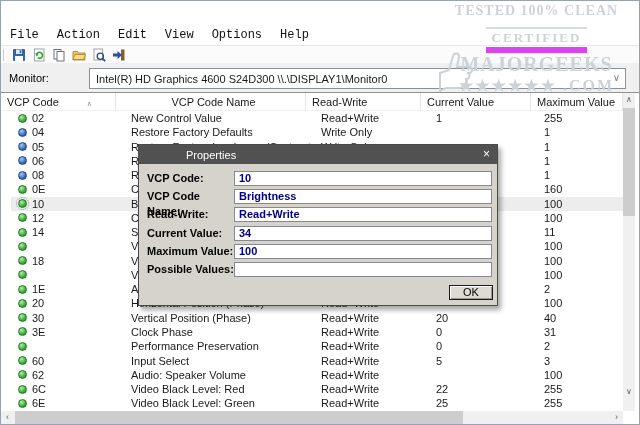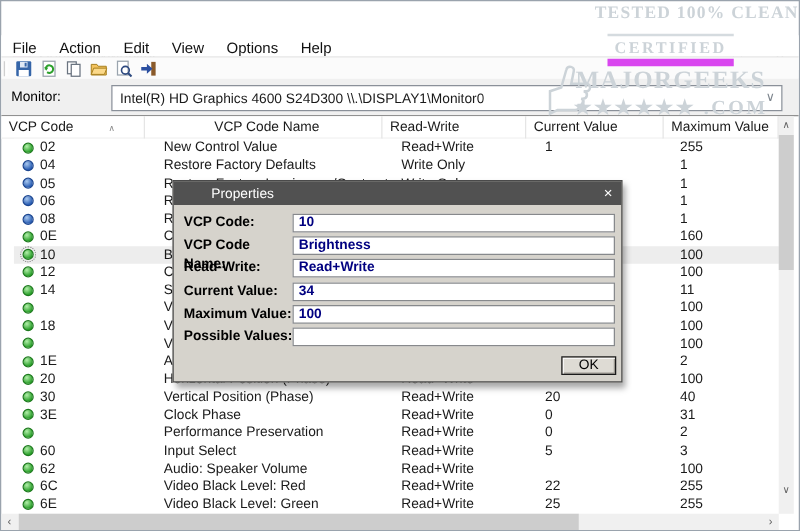--- a/index.html
+++ b/index.html
@@ -9,21 +9,21 @@
     border:1px solid #9aa3ad;overflow:hidden;
     font-family:"Liberation Sans", sans-serif;font-size:11px;color:#1a1a1a;
   }
   
   .titlebar{position:absolute;left:0;top:0;width:100%;height:27px;background:#fff;display:flex;align-items:center;margin-top:28px;}
   .title-icon{margin-left:9px;width:15px;height:14px;flex:0 0 auto;}
   .title-text{margin-left:6px;font-size:12px;color:#444;}
   .win-controls{position:absolute;right:8px;top:0;height:27px;display:flex;align-items:center;gap:20px;color:#555;}
   .win-btn{width:14px;text-align:center;font-size:12px;cursor:default;}
   
-  .menubar{position:absolute;left:0;top:27px;width:100%;height:17px;background:#fff;display:flex;align-items:flex-end;}
+  .menubar{position:absolute;left:0;top:27px;width:100%;height:17px;background:#fff;display:flex;align-items:flex-start;font-family:Liberation Mono, monospace;}
   .menu-item{padding:0 9px;font-size:12px;color:#111;}
   .menu-item:first-child{padding-left:9px;}
   
   .toolbar{position:absolute;left:0;top:44px;width:100%;height:18px;background:#fbfbfb;border-top:1px solid #e6e6e6;display:flex;align-items:center;}
   .tb-grip{width:3px;height:12px;border-left:1px solid #cfcfcf;border-right:1px solid #fff;margin:0 3px 0 2px;}
   .tb-btn{width:20px;height:17px;display:flex;align-items:center;justify-content:center;}
   
   .monitorbar{position:absolute;left:0;top:62px;width:100%;height:30px;background:#f0f0f0;border-bottom:1px solid #919191;}
   .monitor-label{position:absolute;left:8px;top:9px;color:#000;}
   .monitor-combo{position:absolute;left:88px;top:5px;width:537px;height:21px;background:#fff;border:1px solid #8a9099;display:flex;align-items:center;}
@@ -58,31 +58,31 @@
   .vscroll .arrow.down{bottom:13px;}
   .vscroll .thumb{position:absolute;left:0;top:15px;width:12px;height:108px;background:#cdcdcd;}
   .hscroll{position:absolute;left:0;top:410px;width:622px;height:13px;background:#f0f0f0;}
   .hscroll .arrow{position:absolute;top:0;width:13px;height:13px;color:#606060;font-size:9px;text-align:center;line-height:13px;}
   .hscroll .arrow.left{left:0;}
   .hscroll .arrow.right{right:0;}
   .hscroll .thumb{position:absolute;left:14px;top:0;width:448px;height:13px;background:#cdcdcd;}
   
   .dialog{position:absolute;left:137px;top:143px;width:360px;height:162px;background:#d6d3cc;border:1px solid #4a4a4a;box-shadow:3px 4px 5px rgba(0,0,0,0.35);z-index:20;}
   .dialog-title{position:absolute;left:0;top:0;width:100%;height:19px;background:#515151;color:#fff;display:flex;align-items:center;}
-  .dialog-title .dt-text{margin-left:2px;font-size:11px;padding-left:28px;}
+  .dialog-title .dt-text{margin-left:19px;font-size:11px;padding-left:28px;}
   .dialog-close{position:absolute;right:7px;top:2px;color:#fff;font-size:12px;}
   .dfield-label{position:absolute;left:8px;width:88px;height:15px;line-height:15px;font-weight:bold;color:#000;}
   .dfield-input{position:absolute;left:95px;width:258px;height:15px;background:#fff;border:1px solid #87898c;
     font-weight:bold;color:#000080;line-height:13px;padding-left:4px;overflow:hidden;}
   .ok-btn{position:absolute;left:310px;top:140px;width:44px;height:15px;background:#dedbd4;border:1px solid #1a1a1a;
     box-shadow:inset 1px 1px 0 #fff, inset -1px -1px 0 #9a968e;text-align:center;line-height:13px;color:#000;}
   
   .watermark{position:absolute;right:0;top:2px;width:205px;z-index:40;pointer-events:none;
     font-family:"Liberation Serif", serif;color:#ccd3d8;text-align:center;}
-  .wm-line1{font-size:14px;font-weight:bold;letter-spacing:1px;white-space:nowrap;text-align:right;}
+  .wm-line1{font-size:14px;font-weight:bold;letter-spacing:1px;white-space:nowrap;}
   .wm-badge{margin-top:8px;font-size:13px;font-weight:bold;letter-spacing:2px;display:inline-block;border-top:2px solid #d5dbdf;border-bottom:6px solid #d946ef;padding:1px 6px;}
   .wm-line2{font-size:20px;font-weight:bold;letter-spacing:1px;white-space:nowrap;}
   .wm-line3{font-size:16px;font-weight:bold;letter-spacing:2px;}
   .wm-thumb{position:absolute;left:-2px;top:42px;}
 </style>
 </head>
 <body>
 
 <div class="window">
 

